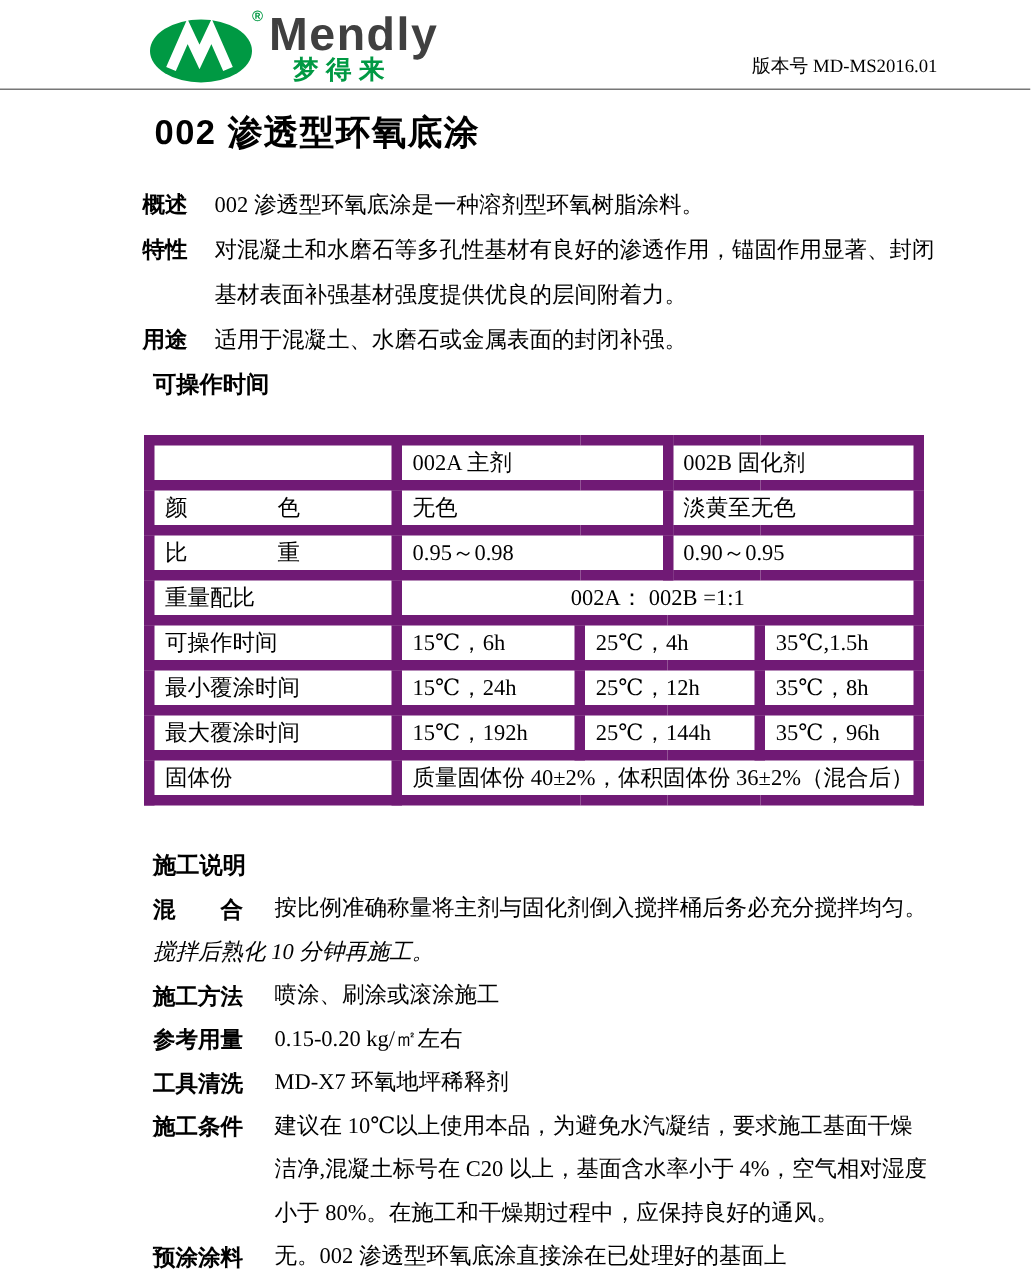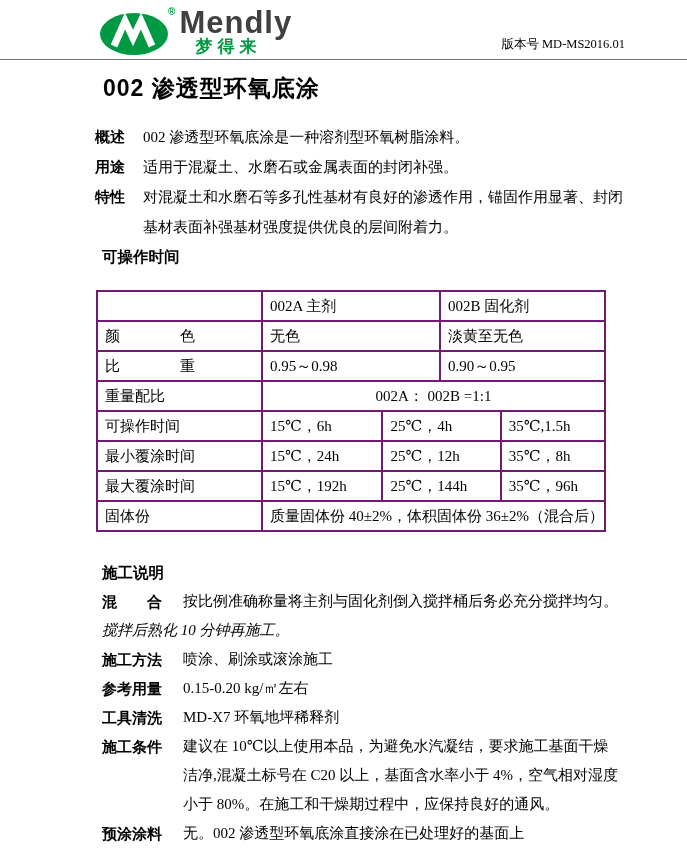--- a/index.html
+++ b/index.html
@@ -33,21 +33,21 @@
   
   .intro { margin:18px 0 0 95px; }
   .irow  { display:flex; }
   .ilabel{ width:48px; flex:none; font-weight:bold; font-family:"Liberation Sans",sans-serif;
            font-size:15px; line-height:30px; }
   .itext { font-size:15px; line-height:30px; }
   .ln    { white-space:nowrap; }
 
   
   .ttable { border-collapse:collapse; margin:18px 0 0 96px; table-layout:fixed; }
-  .ttable td { border:2px solid #701a75; height:30px; font-size:15px; padding:0 0 0 7px;
+  .ttable td { border:7px solid #701a75; height:30px; font-size:15px; padding:0 0 0 7px;
                white-space:nowrap; overflow:hidden; }
   .ttable td.center { text-align:center; padding:0; }
 
   
   .cons  { margin:0 0 0 102px; }
   .crow  { display:flex; }
   .clabel{ width:81px; flex:none; font-weight:bold; font-family:Liberation Sans, sans-serif;
            font-size:15px; line-height:29px; }
   .ctext { font-size:15px; line-height:29px; }
   .ctext .ln { line-height:29px; }
@@ -76,30 +76,30 @@
   <div class="title">002 渗透型环氧底涂</div>
 
   <div class="intro">
     <div class="irow">
       <div class="ilabel">概述</div>
       <div class="itext">
         <div class="ln">002 渗透型环氧底涂是一种溶剂型环氧树脂涂料。</div>
       </div>
     </div>
     <div class="irow">
-      <div class="ilabel">用途</div>
-      <div class="itext">
-        <div class="ln">适用于混凝土、水磨石或金属表面的封闭补强。</div>
-      </div>
-    </div>
-    <div class="irow">
       <div class="ilabel">特性</div>
       <div class="itext">
         <div class="ln">对混凝土和水磨石等多孔性基材有良好的渗透作用，锚固作用显著、封闭</div>
         <div class="ln">基材表面补强基材强度提供优良的层间附着力。</div>
+      </div>
+    </div>
+    <div class="irow">
+      <div class="ilabel">用途</div>
+      <div class="itext">
+        <div class="ln">适用于混凝土、水磨石或金属表面的封闭补强。</div>
       </div>
     </div>
   </div>
 
   <div class="sec">可操作时间</div>
 
   <table class="ttable">
     <colgroup>
       <col style="width:165px">
         <col style="width:111px">

